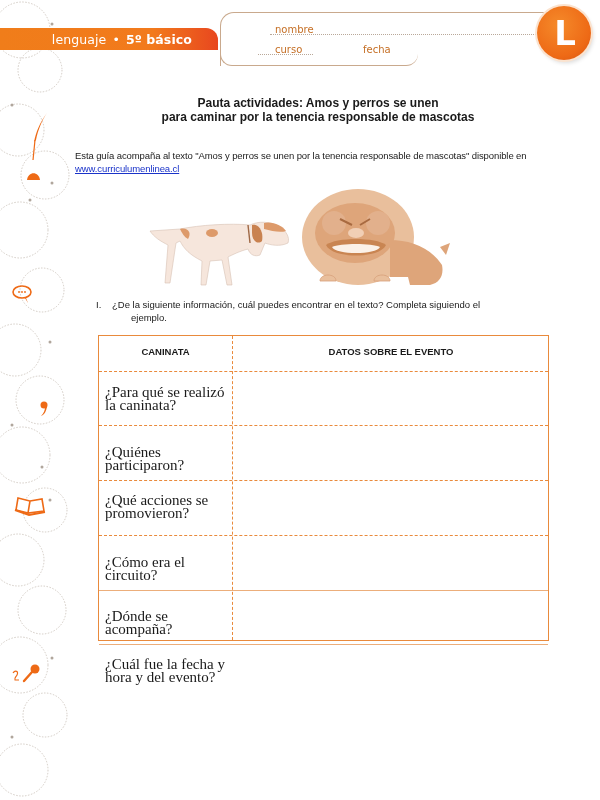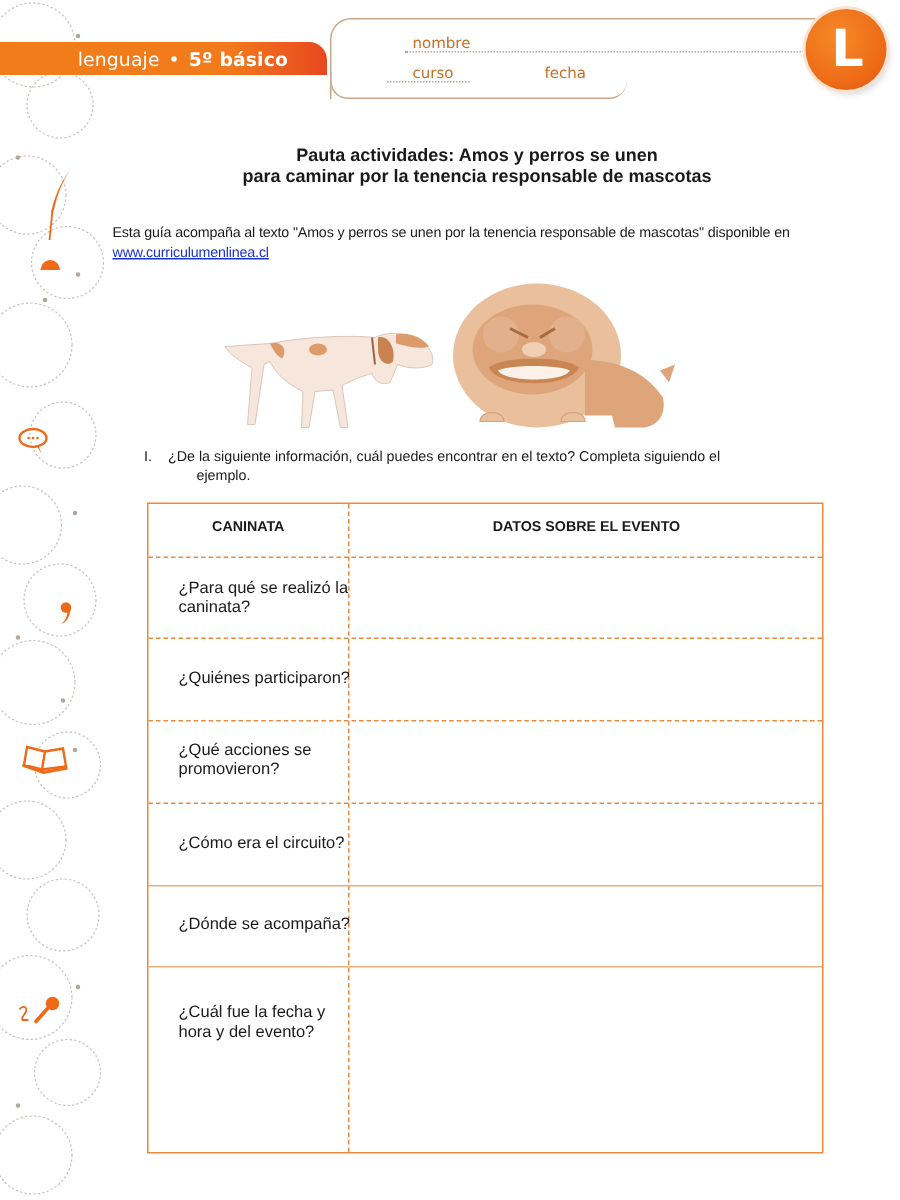--- a/index.html
+++ b/index.html
@@ -48,27 +48,27 @@
   .intro { position: absolute; left: 75px; top: 149px; width: 460px; font-size: 9.5px; line-height: 13px; letter-spacing: -0.1px; }
   .intro a { color: #1a33c9; text-decoration: underline; }
 
   .illustration { position: absolute; left: 140px; top: 185px; width: 330px; height: 105px; }
 
   .question { position: absolute; left: 96px; top: 298px; width: 435px; font-size: 9.5px; line-height: 13px; }
   .question .num { position: absolute; left: 0; top: 0; }
   .question .text { display: block; padding-left: 16px; text-align: justify; }
   .question .text2 { display: block; padding-left: 35px; }
 
-  .tbl { position: absolute; left: 98px; top: 335px; width: 451px; height: 434px; border: 1.4px solid #e98a3c; }
+  .tbl { position: absolute; left: 98px; top: 335px; width: 451px; height: 306px; border: 1.4px solid #e98a3c; }
   .tbl .row { position: absolute; left: 0; width: 100%; }
   .tbl .hline { position: absolute; left: 0; width: 100%; height: 0; border-top: 1.4px dashed #e98a3c; }
   .tbl .hline.solid { border-top-style: solid; border-top-color: #ecae7b; }
   .tbl .vline { position: absolute; left: 133px; top: 0; height: 100%; width: 0; border-left: 1.2px dashed #e98a3c; }
   .tbl .th { position: absolute; top: 10px; font-weight: bold; font-size: 9.5px; text-align: center; }
-  .tbl .cell { position: absolute; left: 20px; width: 122px; font-size: 11px; line-height: 13px; }
+  .tbl .cell { position: absolute; left: 6px; width: 122px; font-size: 15px; line-height: 13px; font-family: Liberation Serif, serif; }
 </style>
 </head>
 <body>
 
 <svg class="deco" viewBox="0 0 70 800">
   <g fill="none" stroke="#c8bfb6" stroke-width="0.8" stroke-dasharray="1.5 1.5">
     <circle cx="22" cy="30" r="28"></circle>
       <circle cx="40" cy="70" r="22"></circle>
     <circle cx="18" cy="130" r="26"></circle>
       <circle cx="45" cy="175" r="24"></circle>
@@ -201,15 +201,15 @@
 
   <div class="hline" style="top:199px;"></div>
   <div class="cell" style="top:220px;">¿Cómo era el circuito?</div>
   <div class="row" style="top:200px; left:134px; width:316px; height:54px;"></div>
 
   <div class="hline solid" style="top:254px;"></div>
   <div class="cell" style="top:274px;">¿Dónde se acompaña?</div>
   <div class="row" style="top:255px; left:134px; width:316px; height:53px;"></div>
 
   <div class="hline solid" style="top:308px;"></div>
-  <div class="cell" style="top:322px;margin-top:11px;">¿Cuál fue la fecha y hora y del evento?</div>
+  <div class="cell" style="top:322px;">¿Cuál fue la fecha y hora y del evento?</div>
   <div class="row" style="top:309px; left:134px; width:316px; height:53px;"></div>
 </div>
 
 </body></html>

